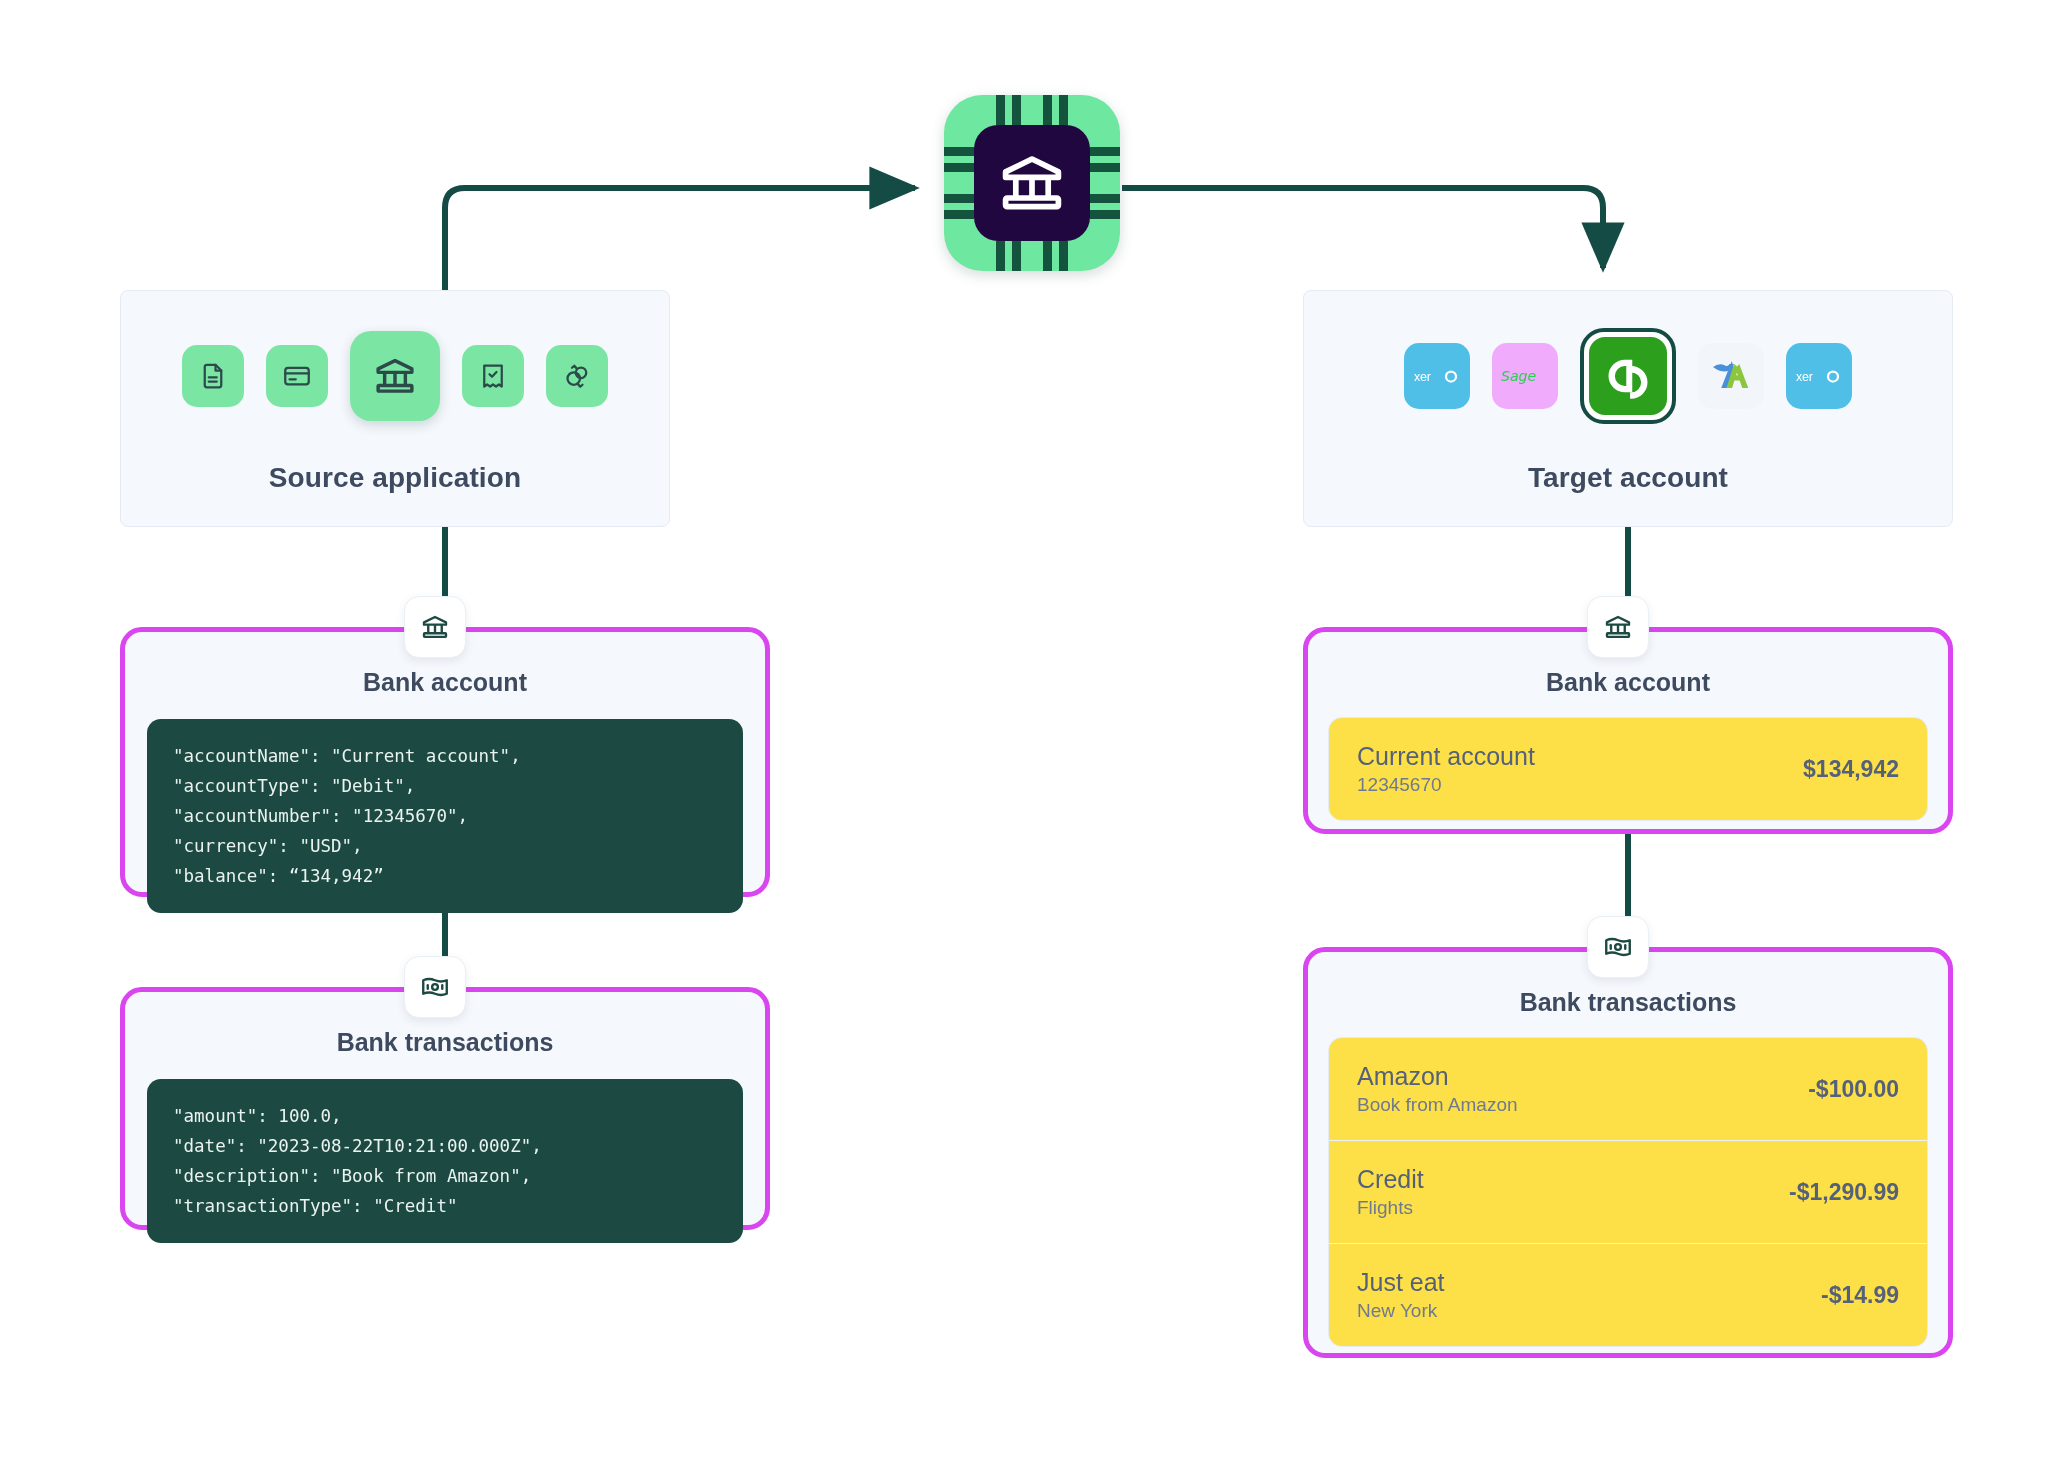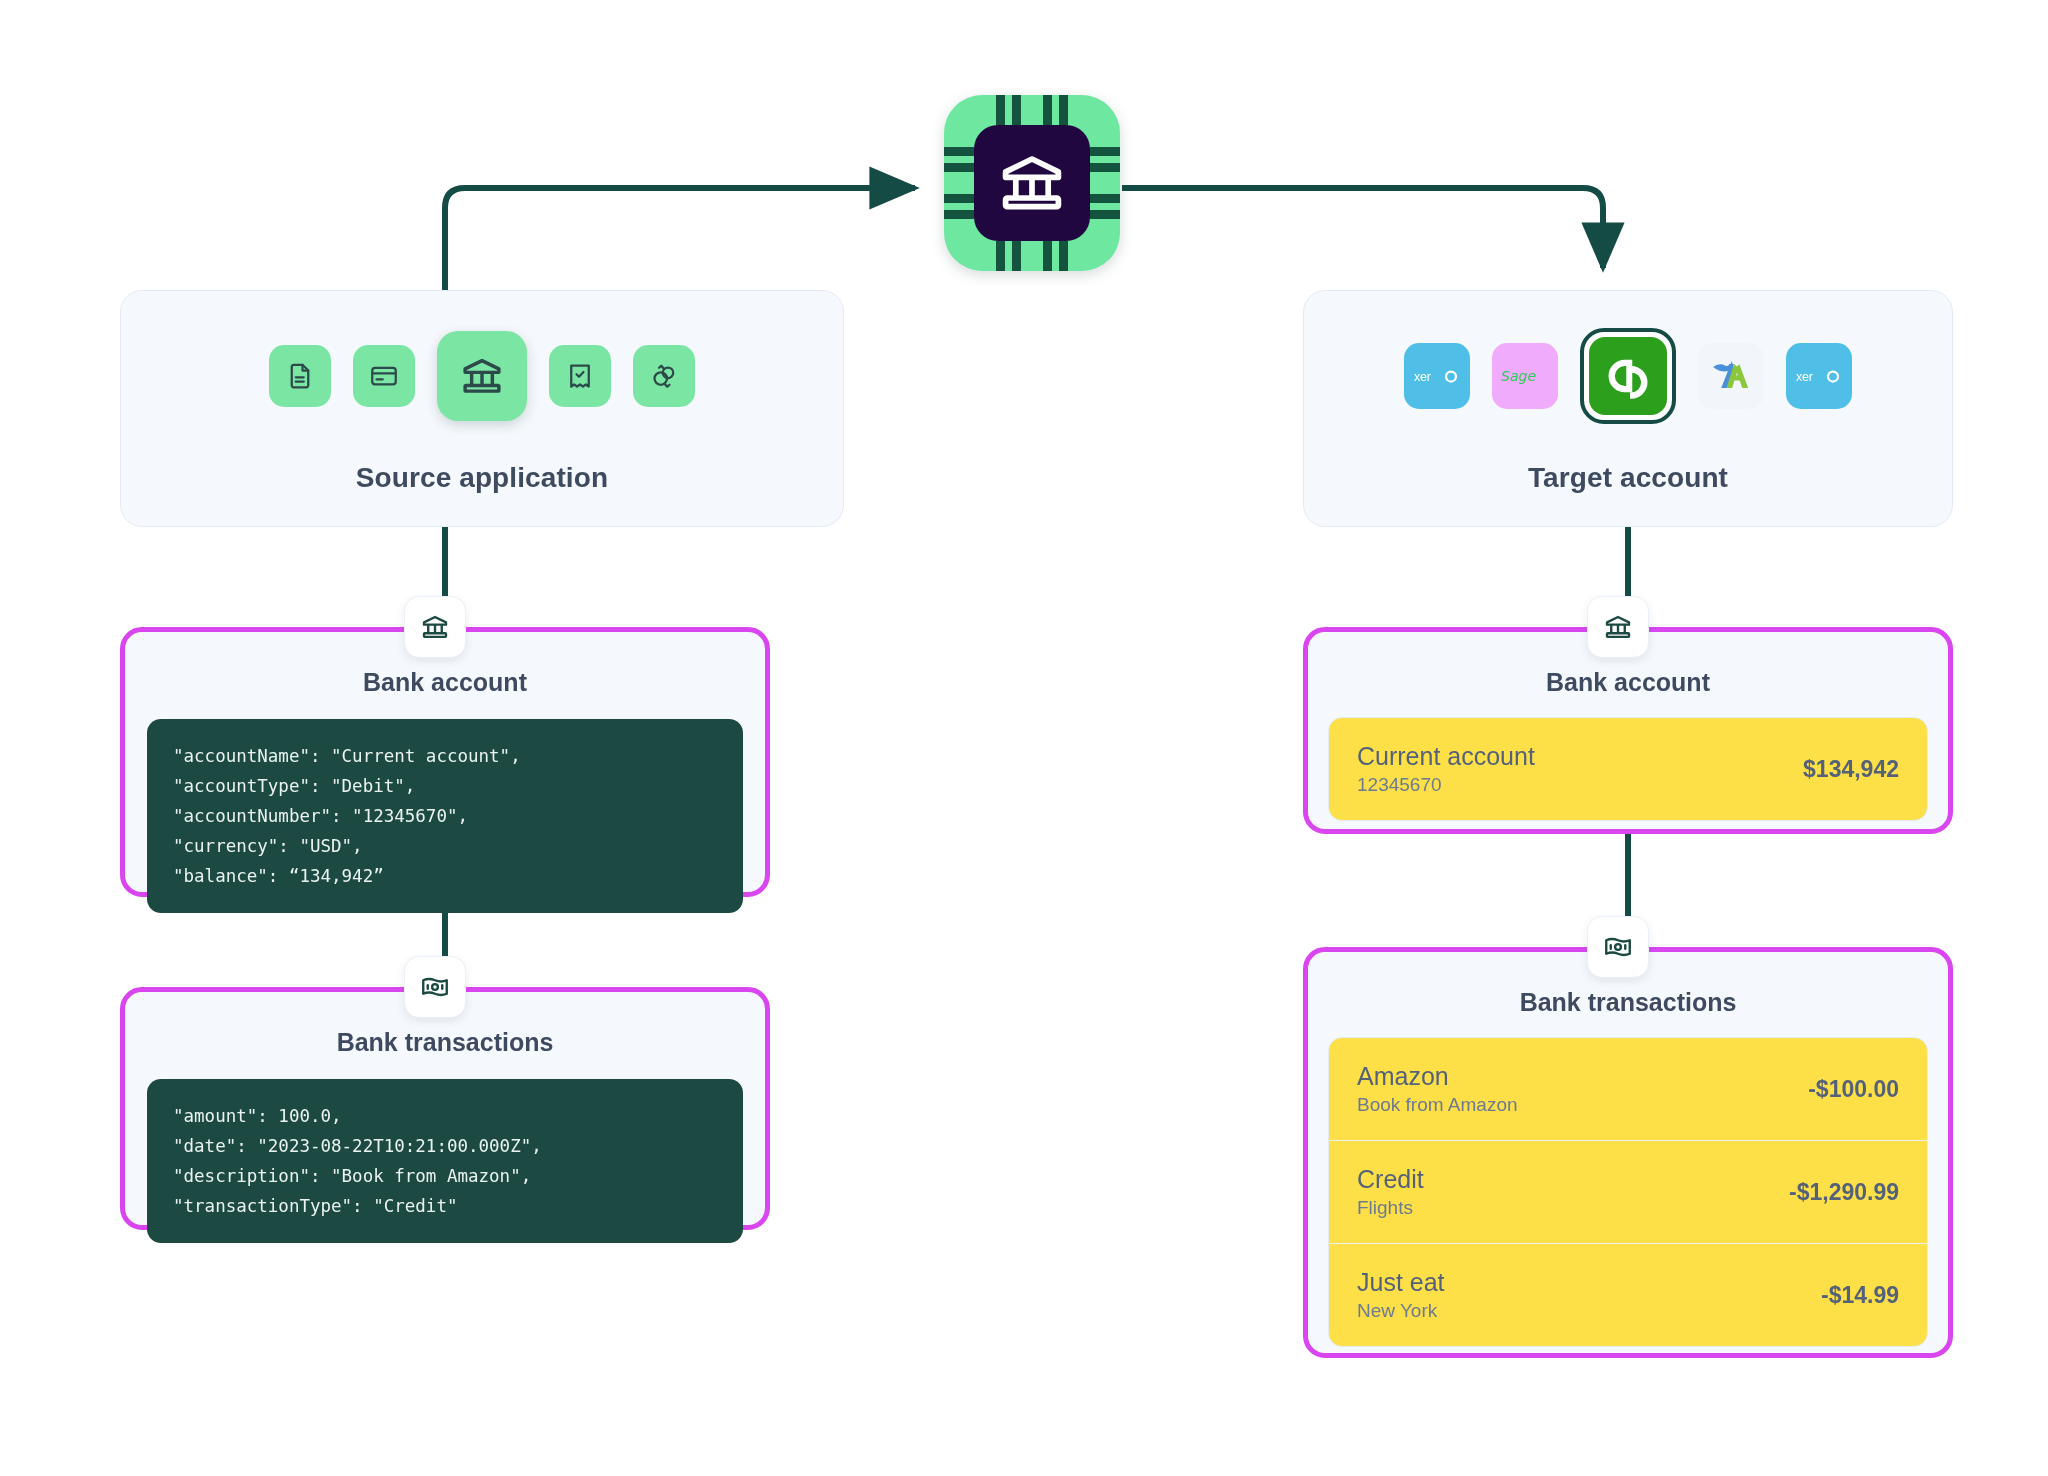--- a/index.html
+++ b/index.html
@@ -51,23 +51,23 @@
     display: flex;
     align-items: center;
     justify-content: center;
   }
 
   
   .panel {
     position: absolute;
     background: #F5F8FC;
     border: 1px solid #E4EBF4;
-    border-radius: 22px;
-  }
-  #panel-source { left: 120px; top: 290px; width: 724px; height: 237px; }
+    border-radius: 8px;
+  }
+  #panel-source { left: 120px; top: 290px; width: 550px; height: 237px; }
   #panel-target { left: 1303px; top: 290px; width: 650px; height: 237px; }
 
   .panel-title {
     position: absolute;
     left: 0; right: 0;
     bottom: 32px;
     text-align: center;
     font-size: 28px;
     font-weight: 700;
     color: #3E4A60;

